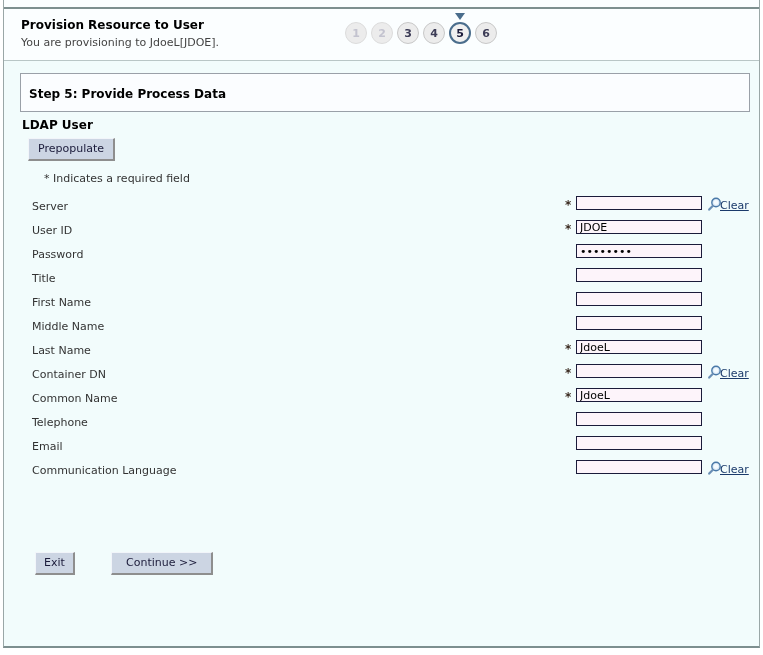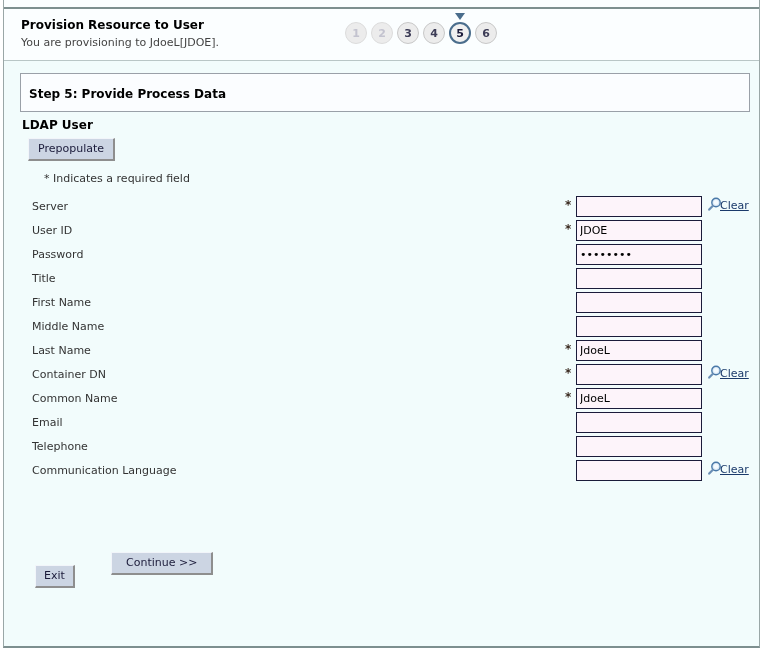--- a/index.html
+++ b/index.html
@@ -195,21 +195,21 @@
     font-size: 12px;
     color: #3a2a20;
     font-weight: bold;
     line-height: 11px;
   }
   .field-input {
     position: absolute;
     left: 572px;
     top: 0px;
     width: 126px;
-    height: 21px;
+    height: 14px;
     background: #fdf4fa;
     border: 1px solid #1b1b3a;
     font-family: "DejaVu Sans", "Liberation Sans", sans-serif;
     font-size: 11px;
     color: #000000;
     padding: 0 3px;
     box-sizing: border-box;
   }
 
   .lookup-icon {
@@ -244,21 +244,21 @@
     color: #1b1b3a;
     background: #ccd5e3;
     border-top: 1px solid #f2f5fa;
     border-left: 1px solid #f2f5fa;
     border-right: 2px solid #8e8e8e;
     border-bottom: 2px solid #8e8e8e;
     padding: 3px 8px 4px 8px;
     cursor: pointer;
     white-space: nowrap;
   }
-  #exit-button { left: 31px; top: 13px; }
+  #exit-button { left: 31px; top: 0px; }
   #continue-button { left: 107px; top: 0px; padding-left: 14px; padding-right: 14px; }
 </style>
 </head>
 <body>
 
 <div id="app-frame">
 
   <div id="header-band">
     <div id="header-rule"></div>
     <div id="page-title">Provision Resource to User</div>
@@ -344,25 +344,25 @@
             <line x1="7.9" y1="9.7" x2="4.2" y2="13.6" stroke="#6b8fb5" stroke-width="2.2" stroke-linecap="round"></line>
           </svg></span>
         <span class="clear-link">Clear</span>
       </div>
       <div class="form-row">
         <div class="field-label">Common Name</div>
         <div class="req-star">*</div>
         <input class="field-input" type="text" value="JdoeL" style="">
       </div>
       <div class="form-row">
+        <div class="field-label">Telephone</div>
+        <input class="field-input" type="text" style="">
+      </div>
+      <div class="form-row">
         <div class="field-label">Email</div>
-        <input class="field-input" type="text" style="">
-      </div>
-      <div class="form-row">
-        <div class="field-label">Telephone</div>
         <input class="field-input" type="text" style="">
       </div>
       <div class="form-row">
         <div class="field-label">Communication Language</div>
         <input class="field-input" type="text" style="">
         <span class="lookup-icon"><svg width="18" height="18" viewBox="0 0 18 18">
             <circle cx="11" cy="6.5" r="4.2" fill="#dbeaf7" stroke="#4a79a8" stroke-width="1.4"></circle>
             <circle cx="11" cy="6.5" r="2.4" fill="#f4fafe" stroke="none"></circle>
             <line x1="7.9" y1="9.7" x2="4.2" y2="13.6" stroke="#6b8fb5" stroke-width="2.2" stroke-linecap="round"></line>
           </svg></span>

